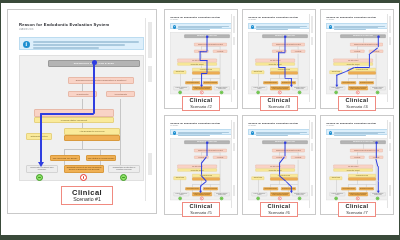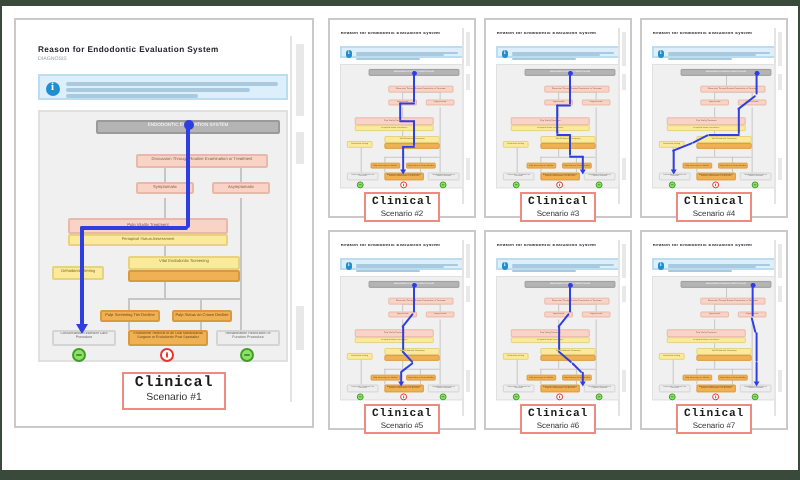--- a/index.html
+++ b/index.html
@@ -67,21 +67,21 @@
       display:flex;align-items:center;justify-content:center;}
   .oc-green{background:#8fe06a;border:1.5px solid #3f9e23;}
   .oc-red{background:#ffffff;border:1.5px solid #e8342b;}
   .oc-green .glyph{width:45%;height:38%;background:#3f9e23;border-radius:1px;}
   .oc-red .glyph{width:26%;height:62%;background:#e8342b;border-radius:40%;}
 
   
   .tag{position:absolute;background:#ffffff;border:1.5px solid #f08a80;
        box-sizing:border-box;display:flex;flex-direction:column;
        align-items:center;justify-content:center;}
-  .tag-top{font-family:Liberation Mono, monospace;font-weight:bold;
+  .tag-top{font-family:Liberation Sans, sans-serif;font-weight:bold;
            color:#1b1b1b;letter-spacing:.4px;white-space:nowrap;line-height:1;}
   .tag-bot{color:#333;white-space:nowrap;line-height:1;}
 </style>
 </head>
 <body>
 
 <div id="frame">
   <div id="canvas">
 
     <div class="page" id="main-page" style="left:6px;top:6px;width:150px;height:205px;">

